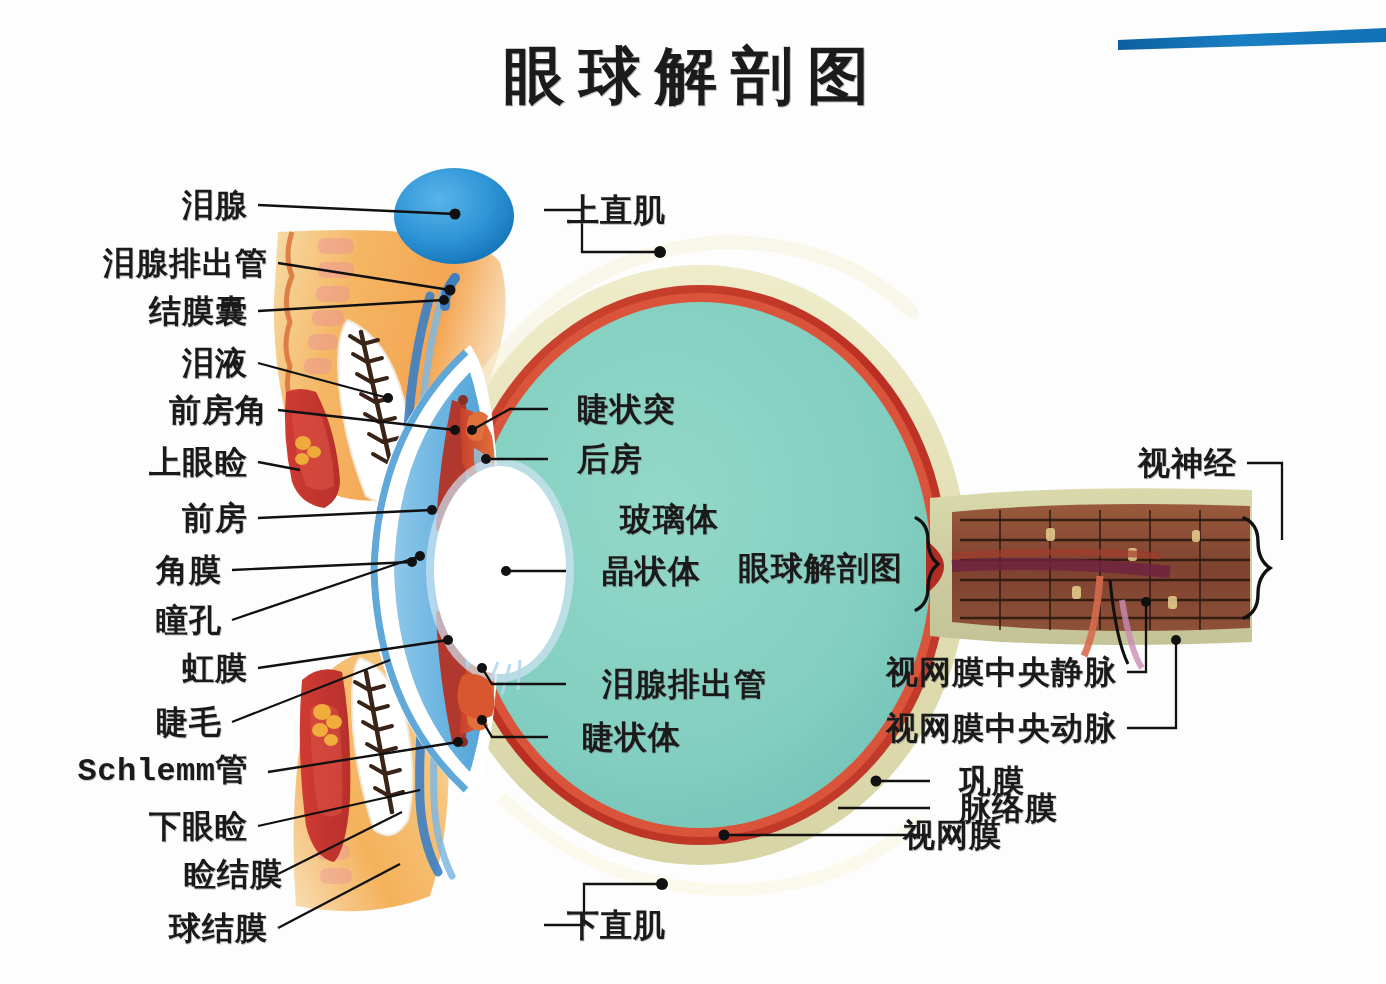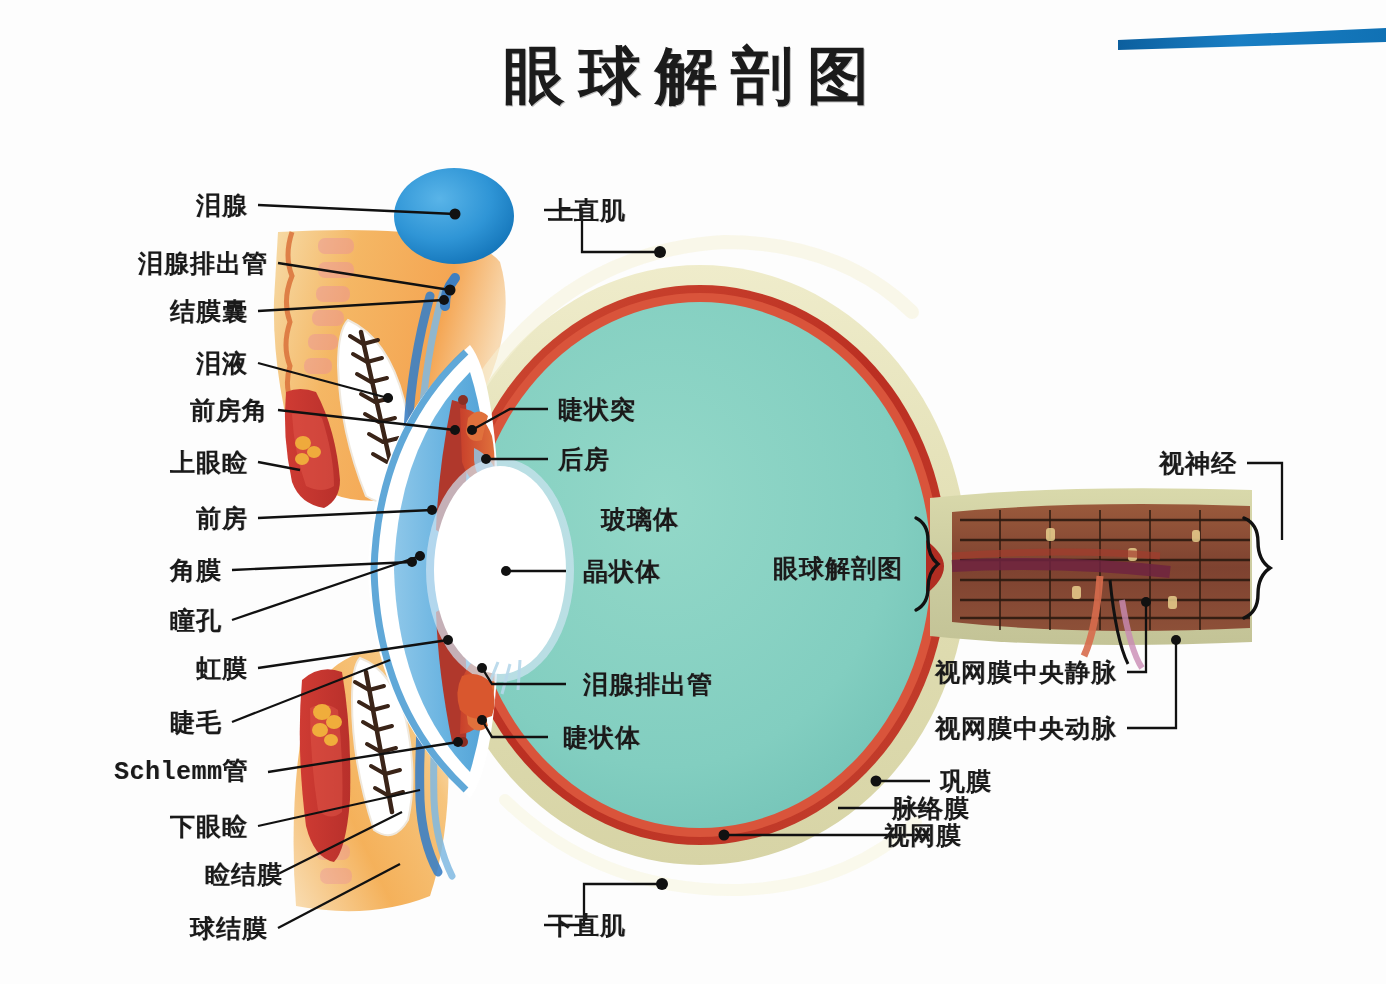--- a/index.html
+++ b/index.html
@@ -22,30 +22,30 @@
     font-size:62px;
     font-weight:700;
     letter-spacing:14px;
     color:#1b1b1b;
     text-shadow:1px 1px 0 rgba(0,0,0,.25);
     white-space:nowrap;
   }
 
   .lbl{
     position:absolute;
-    font-size:25px;
+    font-size:32px;
     font-weight:600;
     color:#1a1a1a;
     white-space:nowrap;
     letter-spacing:1px;
     text-shadow:0.7px 0.7px 0 rgba(120,120,120,.45);
     line-height:1;
   }
   .lbl.r{transform:translate(-100%,-50%);}
-  .lbl.l{transform:translate(0,-50%);}
+  .lbl.l{transform:translate(0,-50%);margin-left:19px;}
   .lbl.lat{font-family:Liberation Mono, monospace;letter-spacing:0.5px;}
 </style>
 </head>
 <body>
 
 <div id="stage">
 
   <svg width="1386" height="984" viewBox="0 0 1386 984">
     <defs>
       <radialGradient id="gLac" cx="38%" cy="32%" r="78%">
@@ -370,16 +370,16 @@
   <div class="lbl l" style="left:583px;top:571px">晶状体</div>
   <div class="lbl l" style="left:583px;top:684px">泪腺排出管</div>
   <div class="lbl l" style="left:563px;top:737px">睫状体</div>
   <div class="lbl l" style="left:548px;top:925px">下直肌</div>
 
   <div class="lbl r" style="left:903px;top:568px">眼球解剖图</div>
   <div class="lbl r" style="left:1237px;top:463px">视神经</div>
   <div class="lbl r" style="left:1117px;top:672px">视网膜中央静脉</div>
   <div class="lbl r" style="left:1117px;top:728px">视网膜中央动脉</div>
   <div class="lbl l" style="left:940px;top:781px">巩膜</div>
-  <div class="lbl l" style="left:892px;top:808px">脉络膜</div>
+  <div class="lbl l" style="left:940px;top:808px">脉络膜</div>
   <div class="lbl l" style="left:884px;top:835px">视网膜</div>
 
 </div>
 
 </body></html>

